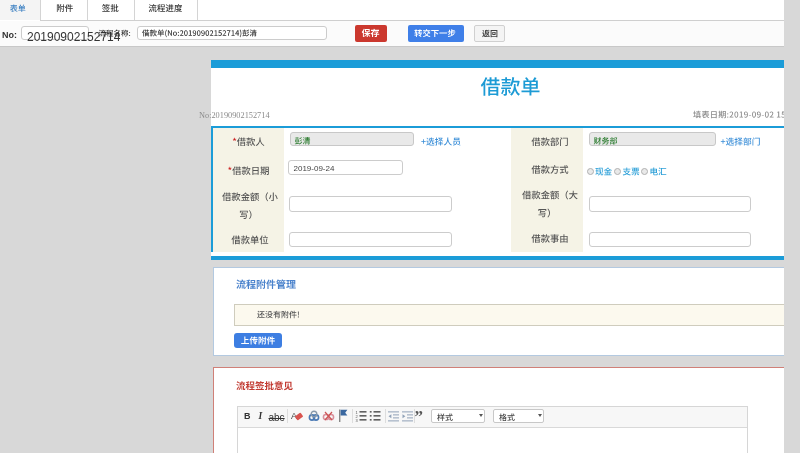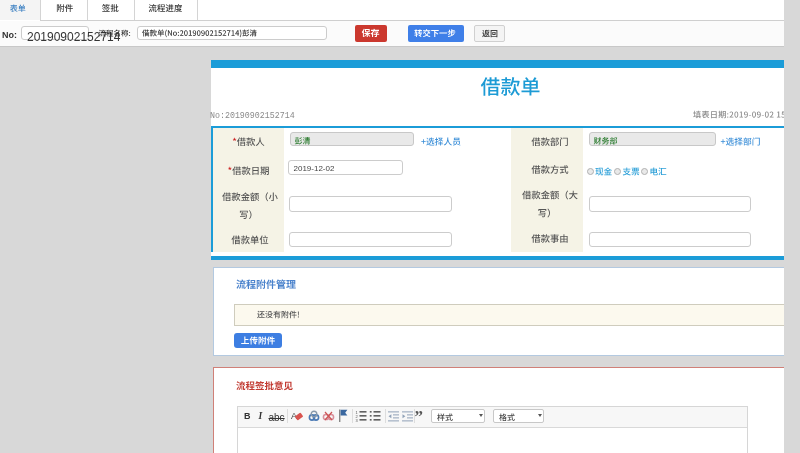--- a/index.html
+++ b/index.html
@@ -40,22 +40,22 @@
     <div style="position:absolute;left:431px;top:409px;width:54px;height:14px;background:#fff;border:1px solid #c8c8c8;border-radius:2px"></div>
     <div style="position:absolute;left:493px;top:409px;width:51px;height:14px;background:#fff;border:1px solid #c8c8c8;border-radius:2px"></div>
     <div style="position:absolute;left:478.5px;top:414px;width:0;height:0;border-left:2.5px solid transparent;border-right:2.5px solid transparent;border-top:3.5px solid #555"></div>
     <div style="position:absolute;left:537.5px;top:414px;width:0;height:0;border-left:2.5px solid transparent;border-right:2.5px solid transparent;border-top:3.5px solid #555"></div>
     <div style="position:absolute;left:286.5px;top:409px;width:1px;height:14px;background:#ddd"></div>
     <div style="position:absolute;left:351.5px;top:409px;width:1px;height:14px;background:#ddd"></div>
     <div style="position:absolute;left:384.5px;top:409px;width:1px;height:14px;background:#ddd"></div>
     <div style="position:absolute;left:414px;top:409px;width:1px;height:14px;background:#ddd"></div>
     <div style="position:absolute;left:2px;top:29.5px;font-family:'Liberation Sans',sans-serif;font-size:9px;font-weight:bold;color:#333">No:</div>
     <div style="position:absolute;left:27px;top:29.8px;font-family:'Liberation Sans',sans-serif;font-size:12px;color:#333">20190902152714</div>
-    <div style="position:absolute;left:210px;top:110.8px;font-family:Liberation Mono, monospace;font-size:8.3px;color:#8a8a8a">No:20190902152714</div>
-    <div style="position:absolute;left:293.5px;top:164.4px;font-family:'Liberation Sans',sans-serif;font-size:8px;color:#444">2019-12-02</div>
+    <div style="position:absolute;left:199px;top:110.8px;font-family:Liberation Serif, serif;font-size:8.3px;color:#8a8a8a">No:20190902152714</div>
+    <div style="position:absolute;left:293.5px;top:164.4px;font-family:'Liberation Sans',sans-serif;font-size:8px;color:#444">2019-09-24</div>
     <div style="position:absolute;left:244px;top:410.5px;font-family:'Liberation Sans',sans-serif;font-size:9px;font-weight:bold;color:#333">B</div>
     <div style="position:absolute;left:258.5px;top:410.5px;font-family:'Liberation Serif',serif;font-size:9.5px;font-weight:bold;color:#333"><i>I</i></div>
     <div style="position:absolute;left:268.5px;top:412px;font-family:'Liberation Sans',sans-serif;font-size:10px;color:#333"><s>abc</s></div>
     <div style="position:absolute;left:414.5px;top:406.5px;font-family:'Liberation Serif',serif;font-size:17px;font-weight:bold;color:#555">”</div>
     <svg style="position:absolute;left:291px;top:409.5px" width="12" height="12" viewBox="0 0 12 12">
       <text x="0" y="9" font-family="Liberation Sans" font-size="9" fill="#444">A</text>
       <rect x="4.5" y="4" width="7" height="5" rx="1" transform="rotate(-35 8 6.5)" fill="#d9534f"></rect>
     </svg>
     <svg style="position:absolute;left:307.5px;top:409.5px" width="12" height="12" viewBox="0 0 12 12">
       <circle cx="4" cy="7.5" r="2.6" fill="none" stroke="#4a7ab5" stroke-width="1.6"></circle>

